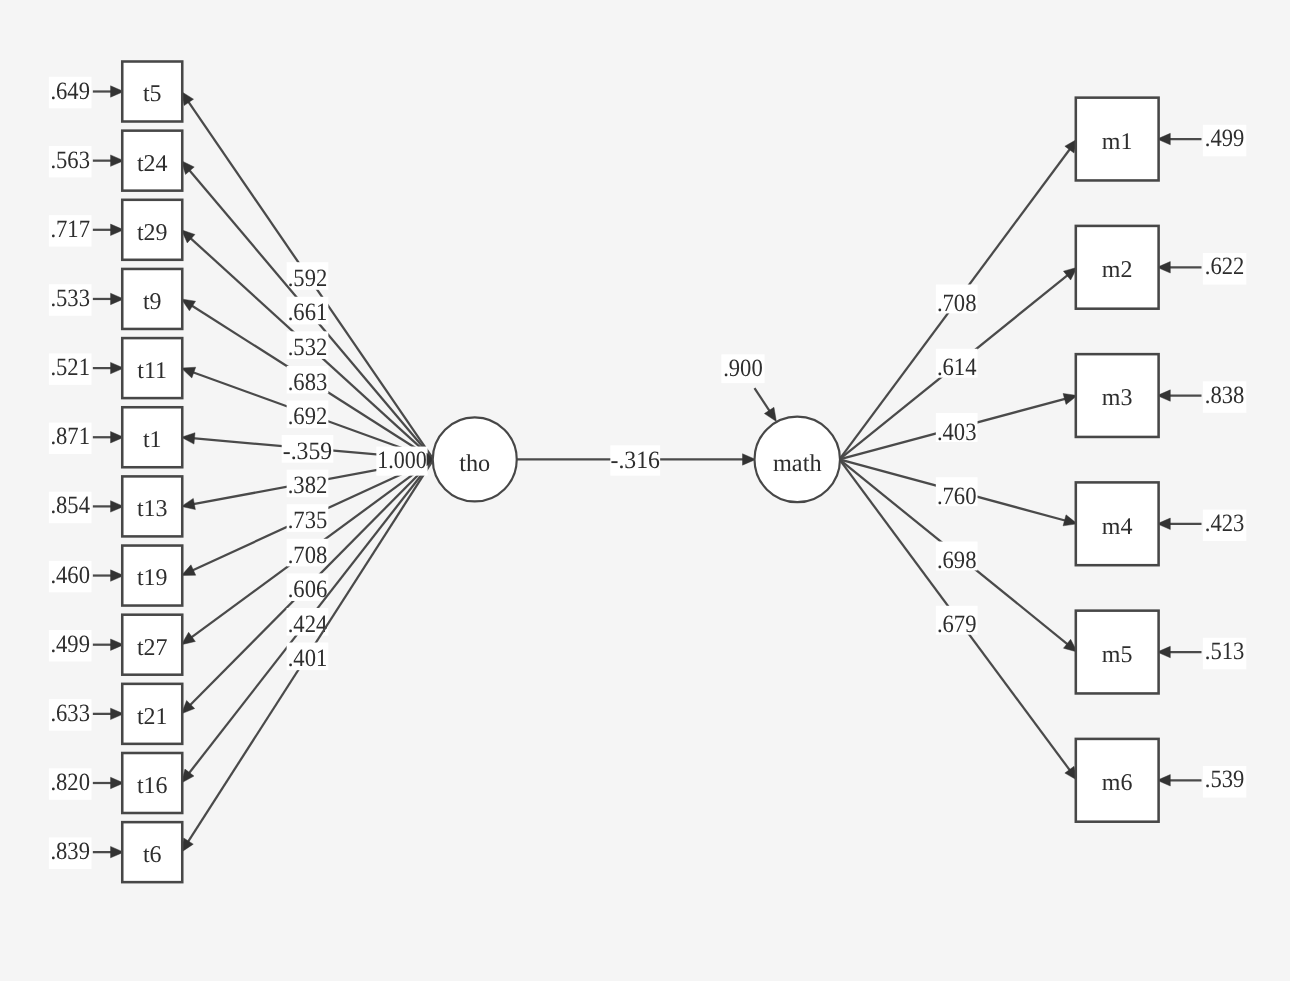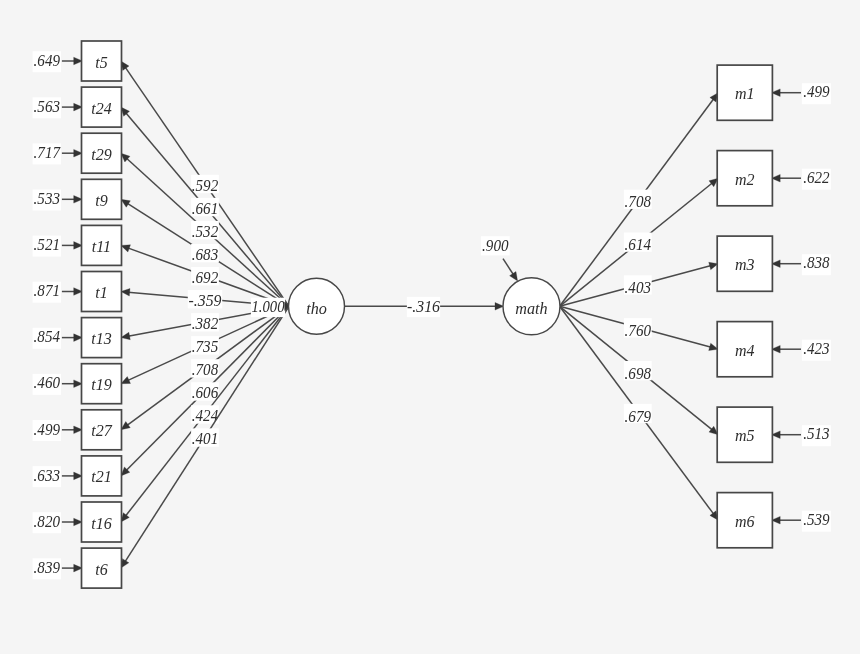--- a/index.html
+++ b/index.html
@@ -2,21 +2,21 @@
 <html><head>
 <meta charset="utf-8">
 <title>SEM Path Diagram</title>
 <style>
   html, body { margin:0; padding:0; }
   body {
     width:860px; height:654px; overflow:hidden;
     background:#f5f5f5;
     font-family:"Liberation Serif", serif;
   }
-  #stage { position:relative; width:860px; height:654px; background:#f5f5f5;font-style:italic; }
+  #stage { position:relative; width:860px; height:654px; background:#f5f5f5; }
   #diagram { position:absolute; left:0; top:0; display:block; }
   .node-box { fill:#ffffff; stroke:#474747; stroke-width:1.7; }
   .node-circle { fill:#ffffff; stroke:#474747; stroke-width:1.45; }
   .node-text { font-family:"Liberation Serif", serif; font-size:16px; fill:#2e2e2e;
                text-anchor:middle; dominant-baseline:middle; }
   .latent-text { font-family:"Liberation Serif", serif; font-size:16.2px; fill:#2e2e2e;
                text-anchor:middle; dominant-baseline:middle; }
   .edge { stroke:#4a4a4a; stroke-width:1.5; fill:none; }
   .lbl-bg { fill:#ffffff; }
   .lbl-text { font-family:"Liberation Serif", serif; font-size:16.6px; fill:#2e2e2e;

